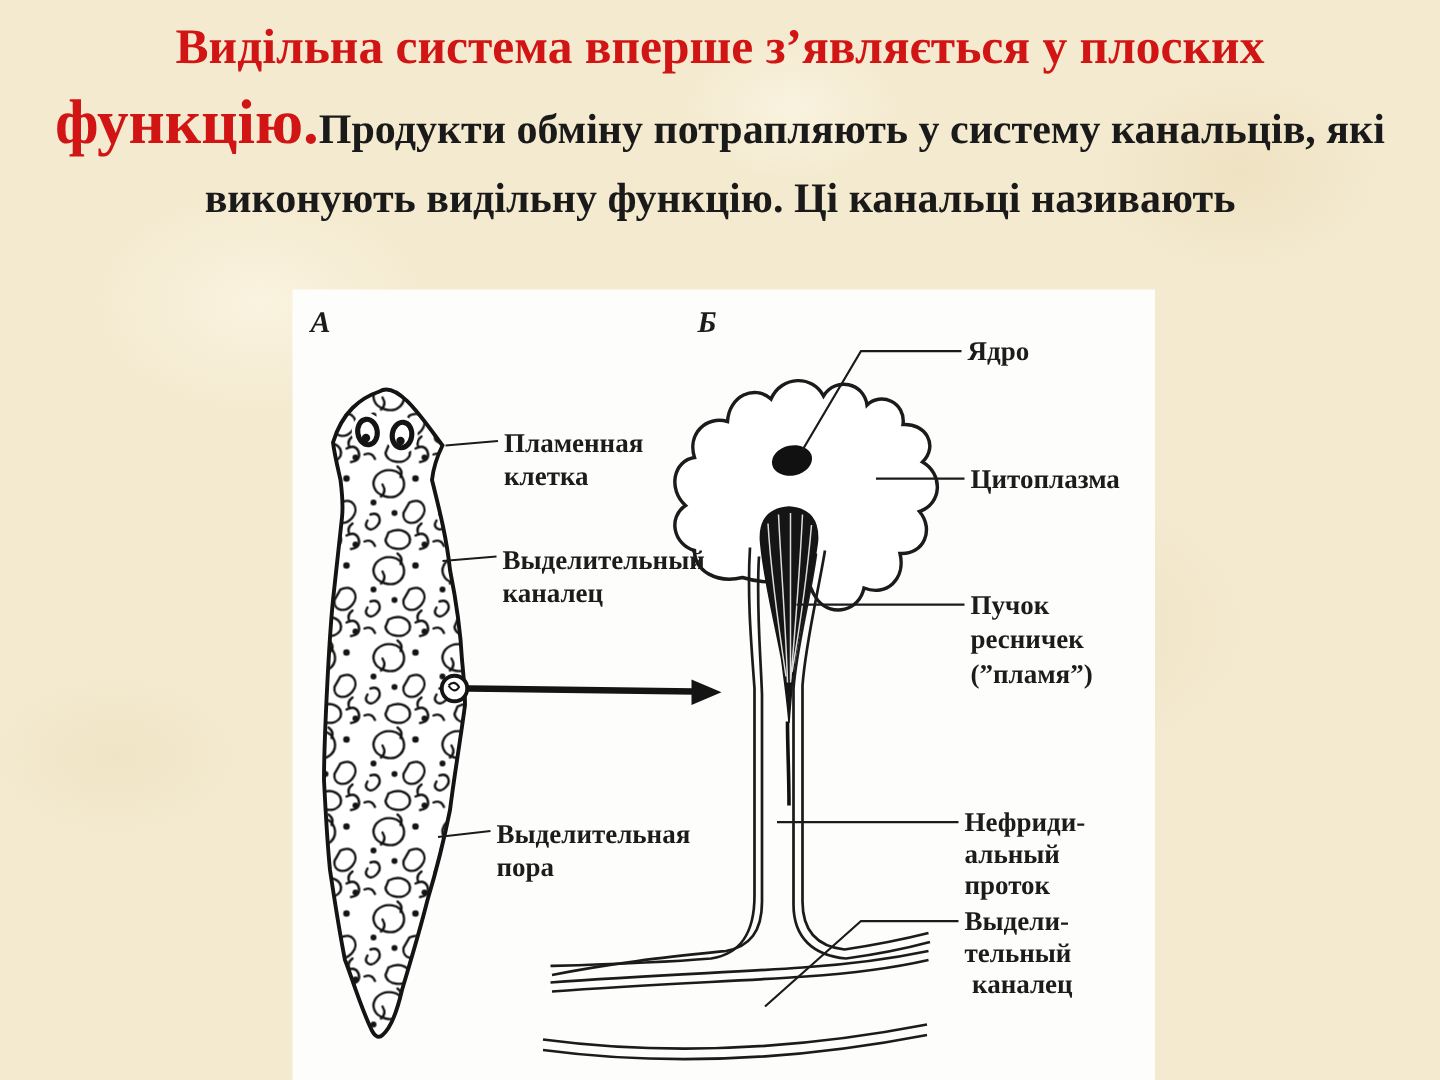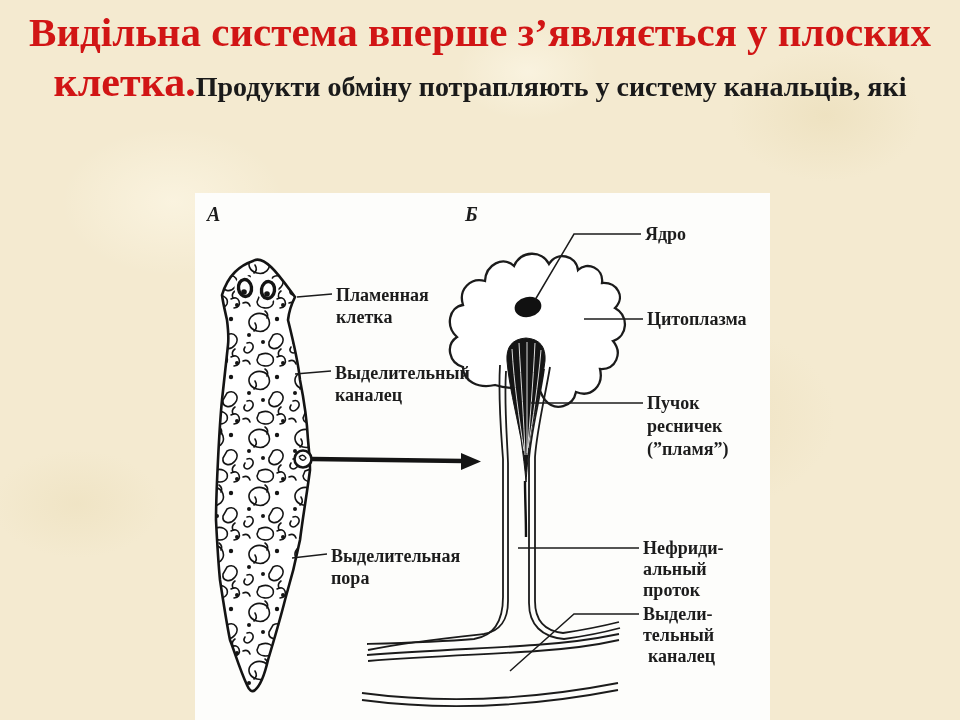--- a/index.html
+++ b/index.html
@@ -10,21 +10,21 @@
       radial-gradient(ellipse 180px 120px at 18% 28%, rgba(255,250,235,.55), transparent 62%),
       radial-gradient(ellipse 240px 160px at 72% 58%, rgba(229,212,168,.38), transparent 60%),
       radial-gradient(ellipse 160px 110px at 86% 16%, rgba(231,216,175,.45), transparent 60%),
       radial-gradient(ellipse 210px 150px at 38% 82%, rgba(255,250,236,.5), transparent 60%),
       radial-gradient(ellipse 140px 90px at 8% 70%, rgba(233,219,180,.4), transparent 60%),
       radial-gradient(ellipse 120px 80px at 55% 10%, rgba(255,251,238,.5), transparent 60%);
     font-family:"Liberation Serif", serif;
   }
   .title-block{position:absolute;left:0;top:8px;width:960px;text-align:center;}
   .t-line{white-space:nowrap;font-weight:bold;}
-  .l1{line-height:48px;font-size:41px;}
+  .l1{line-height:48px;font-size:33px;}
   .l2{line-height:52px;font-size:42px;}
   .l2 .blk{font-size:28px;}
   .l3{line-height:40px;font-size:28px;}
   .l4{line-height:42px;font-size:38px;}
   .red{color:#d11515;}
   .blk{color:#1a1a1a;}
   .panel{
     position:absolute;left:195px;top:193px;width:575px;height:527px;
     background:#fdfdfb;
   }
@@ -32,21 +32,22 @@
   .dlabel{font-size:18px;font-weight:600;}
   .corner{font-size:20px;font-weight:bold;font-style:italic;}
 </style>
 </head>
 <body>
 
 <div class="slide">
 
   <div class="title-block">
     <div class="t-line l1 red">Видільна система вперше з’являється у плоских</div>
-    <div class="t-line l2"><span class="red">клетка.</span><span class="blk">Продукти обміну потрапляють у систему канальців, які</span></div>
+    <div class="t-line l2"><span class="red">функцію.</span><span class="blk">Продукти обміну потрапляють у систему канальців, які</span></div>
+    <div class="t-line l3 blk">виконують видільну функцію. Ці канальці називають</div>
   </div>
 
   <div class="panel">
     <svg width="575" height="527" viewBox="0 0 575 527">
       <defs>
         <pattern id="canals" width="46" height="58" patternUnits="userSpaceOnUse">
           <g stroke="#141414" stroke-width="1.6" fill="none" stroke-linecap="round">
             <path d="M10,8 C16,2 26,4 28,11 C30,18 24,24 16,22 C8,20 6,13 10,8 Z"></path>
             <path d="M32,26 C40,22 45,30 40,36 C35,42 27,40 28,33 Z"></path>
             <path d="M6,34 C12,32 14,38 10,42 C6,46 1,43 4,38"></path>

